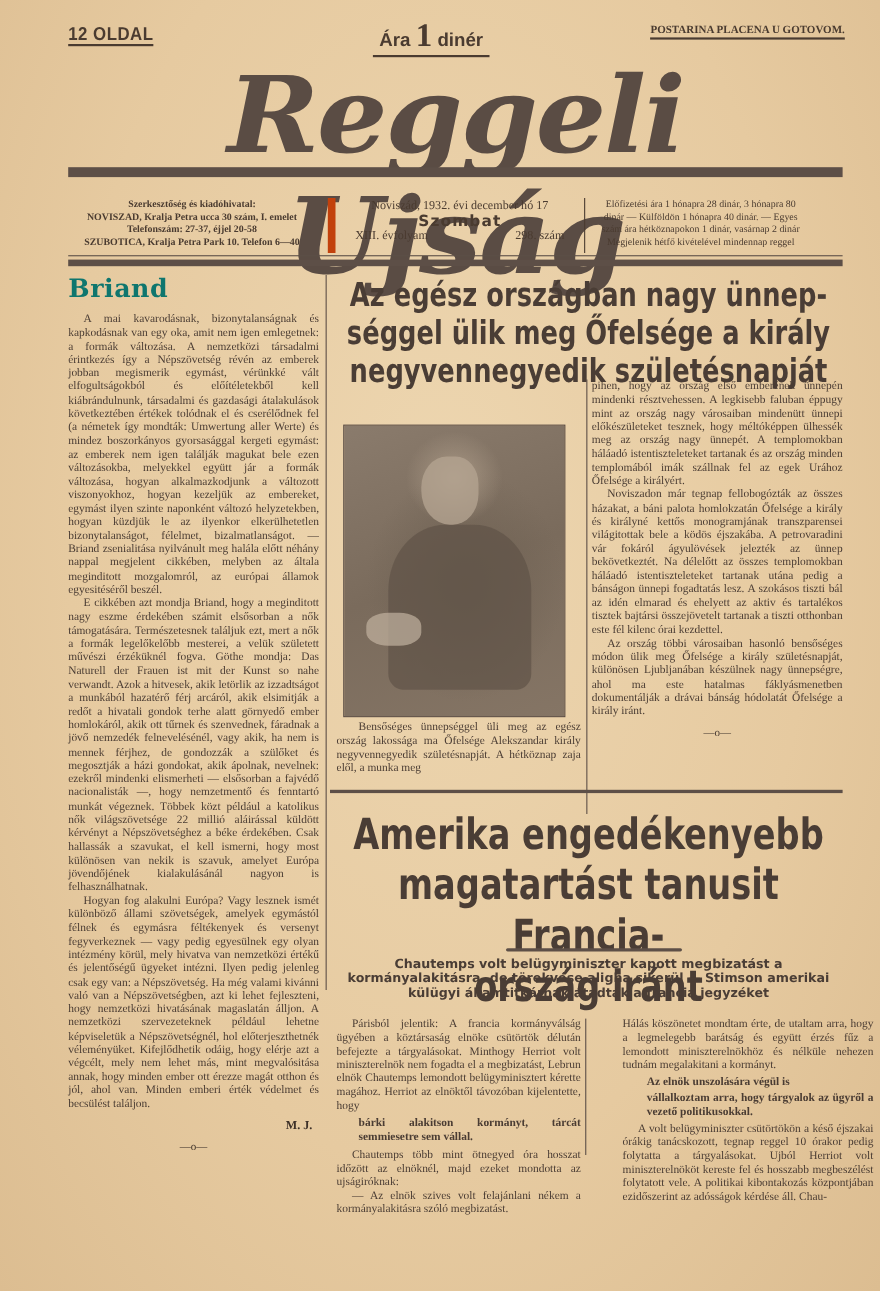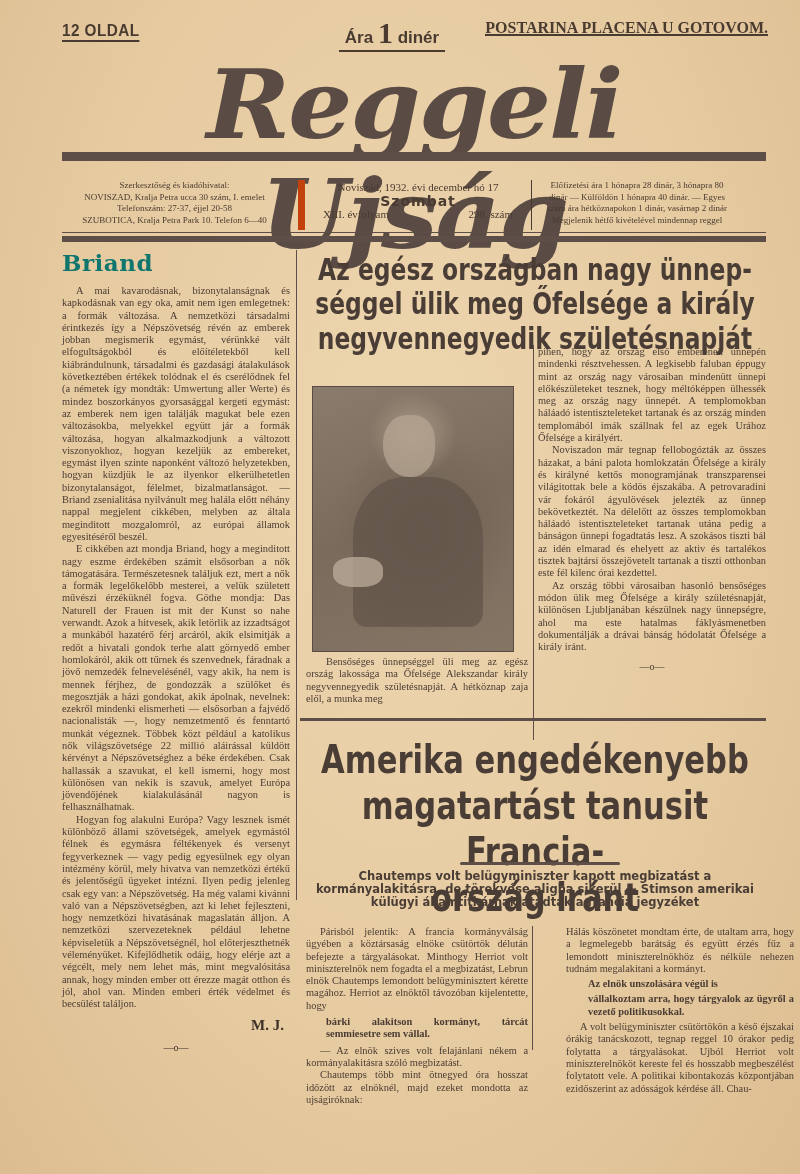--- a/index.html
+++ b/index.html
@@ -10,46 +10,46 @@
     color:#3e3128;
     font-family:"Liberation Serif", "DejaVu Serif", serif;
     position:relative;
   }
   .abs { position:absolute; }
   .topline { top:22px; font-family:"Liberation Sans", sans-serif; font-weight:bold; color:#4a3b30; }
   #pages { left:62px; font-size:17px; letter-spacing:0.5px; border-bottom:2px solid #4a3b30; line-height:18px; transform:scaleX(0.9); transform-origin:left; }
   #price { left:232px; width:320px; text-align:center; top:16px; }
   #price .inner { display:inline-block; border-bottom:2px solid #4a3b30; padding:0 6px; font-size:17px; }
   #price .big { font-size:30px; font-family:"Liberation Serif", serif; }
-  #postage { right:32px; font-size:16px; border-bottom:2px solid #4a3b30; line-height:12px; font-family:"Liberation Serif", serif; }
+  #postage { right:32px; font-size:10px; border-bottom:2px solid #4a3b30; line-height:12px; font-family:"Liberation Serif", serif; }
   #masthead {
     left:62px; top:50px; width:704px; height:110px; text-align:center;
     font-family:"DejaVu Serif", serif; font-style:italic; font-weight:bold;
     font-size:96px; line-height:110px; color:#5a4c44; letter-spacing:-2px;
     transform:scaleX(1.05);
   }
   #mast-bar { left:62px; top:152px; width:704px; height:9px; background:#5d4f47; }
   #info { left:62px; top:180px; width:704px; height:50px; font-size:9px; line-height:11.5px; color:#4a3b30; }
   .info-col { position:absolute; top:0; height:48px; }
-  #info-left { left:0; width:225px; text-align:center; }
+  #info-left { left:0; width:225px; text-align:center;font-weight:bold; }
   #info-mid { left:236px; width:226px; border-left:7px solid #c2410c; border-right:1px solid #4a3b30; height:50px; }
   #info-right { left:460px; width:230px; text-align:center; }
   #info-mid .date { text-align:center; font-size:11px; margin-top:2px; }
   #info-mid .day { text-align:center; font-family:"DejaVu Sans", sans-serif; font-weight:bold; font-size:14px; letter-spacing:1px; margin-top:2px; }
   #info-mid .row { display:flex; justify-content:space-between; padding:0 18px; font-size:11px; margin-top:2px; }
   #sep-bar { left:62px; top:236px; width:704px; height:6px; background:#5d4f47; }
   #sep-bar2 { left:62px; top:232px; width:704px; height:1px; background:#5d4f47; }
 
   
   #left-col { left:62px; top:250px; width:228px; }
   #briand-title { text-align:left; font-family:"DejaVu Serif", serif; font-weight:bold; color:#0f766e; font-size:23px; line-height:25px; letter-spacing:0.5px; }
   .body-text { font-size:10.4px; line-height:12.3px; text-align:justify; color:#4a3c33; hyphens:auto; }
   .body-text p { margin:0; text-indent:14px; }
   #left-col .body-text { margin-top:10px; }
-  .signature { text-align:right; font-weight:bold; font-size:15px; margin-top:6px; padding-right:6px; }
+  .signature { text-align:right; font-weight:bold; font-size:11px; margin-top:6px; padding-right:6px; }
   .divider-o { text-align:center; font-size:10px; margin-top:8px; letter-spacing:0; }
   #col-rule { left:296px; top:250px; width:1px; height:650px; background:#5d4f47; }
 
   
   #head1 { left:300px; top:252px; width:470px; font-family:"DejaVu Sans Condensed","DejaVu Sans", sans-serif; font-weight:bold; font-size:26px; line-height:30px; color:#4a3d35; text-align:center; transform:scaleY(1.15); transform-origin:top; }
   #photo { left:312px; top:386px; width:200px; height:264px; border:1px solid #5a4c44;
     background:
       radial-gradient(ellipse 22% 16% at 50% 18%, #a99885 0%, transparent 100%),
       radial-gradient(ellipse 45% 40% at 55% 55%, #6e6153 0%, transparent 100%),
       linear-gradient(160deg, #8a7b6c 0%, #7a6b5c 50%, #857565 100%);
@@ -155,22 +155,22 @@
   <div>Amerika engedékenyebb</div>
   <div>magatartást tanusit Francia-</div>
   <div>ország iránt</div>
 </div>
 <div class="abs" id="head2-rule"></div>
 <div class="abs" id="subhead2">Chautemps volt belügyminiszter kapott megbizatást a kormányalakitásra, de törekvése aligha sikerül — Stimson amerikai külügyi államtitkárnak átadták a francia jegyzéket</div>
 
 <div class="abs body-text" id="art2-left">
   <p>Párisból jelentik: A francia kormányválság ügyében a köztársaság elnöke csütörtök délután befejezte a tárgyalásokat. Minthogy Herriot volt miniszterelnök nem fogadta el a megbizatást, Lebrun elnök Chautemps lemondott belügyminisztert kérette magához. Herriot az elnöktől távozóban kijelentette, hogy</p>
   <div class="quote" style="margin:4px 0">bárki alakitson kormányt, tárcát semmiesetre sem vállal.</div>
+  <p>Chautemps több mint ötnegyed óra hosszat időzött az elnöknél, majd ezeket mondotta az ujságiróknak:</p>
   <p>— Az elnök szives volt felajánlani nékem a kormányalakitásra szóló megbizatást.</p>
-  <p>Chautemps több mint ötnegyed óra hosszat időzött az elnöknél, majd ezeket mondotta az ujságiróknak:</p>
 </div>
 <div class="abs" id="art2-rule"></div>
 <div class="abs body-text" id="art2-right">
   <p style="text-indent:0">Hálás köszönetet mondtam érte, de utaltam arra, hogy a legmelegebb barátság és együtt érzés fűz a lemondott miniszterelnökhöz és nélküle nehezen tudnám megalakitani a kormányt.</p>
   <div class="quote-right" style="margin:3px 0">Az elnök unszolására végül is</div>
   <div class="quote-right" style="margin:3px 0">vállalkoztam arra, hogy tárgyalok az ügyről a vezető politikusokkal.</div>
   <p>A volt belügyminiszter csütörtökön a késő éjszakai órákig tanácskozott, tegnap reggel 10 órakor pedig folytatta a tárgyalásokat. Ujból Herriot volt miniszterelnököt kereste fel és hosszabb megbeszélést folytatott vele. A politikai kibontakozás központjában ezidőszerint az adósságok kérdése áll. Chau-</p>
 </div>
 
 </body></html>

